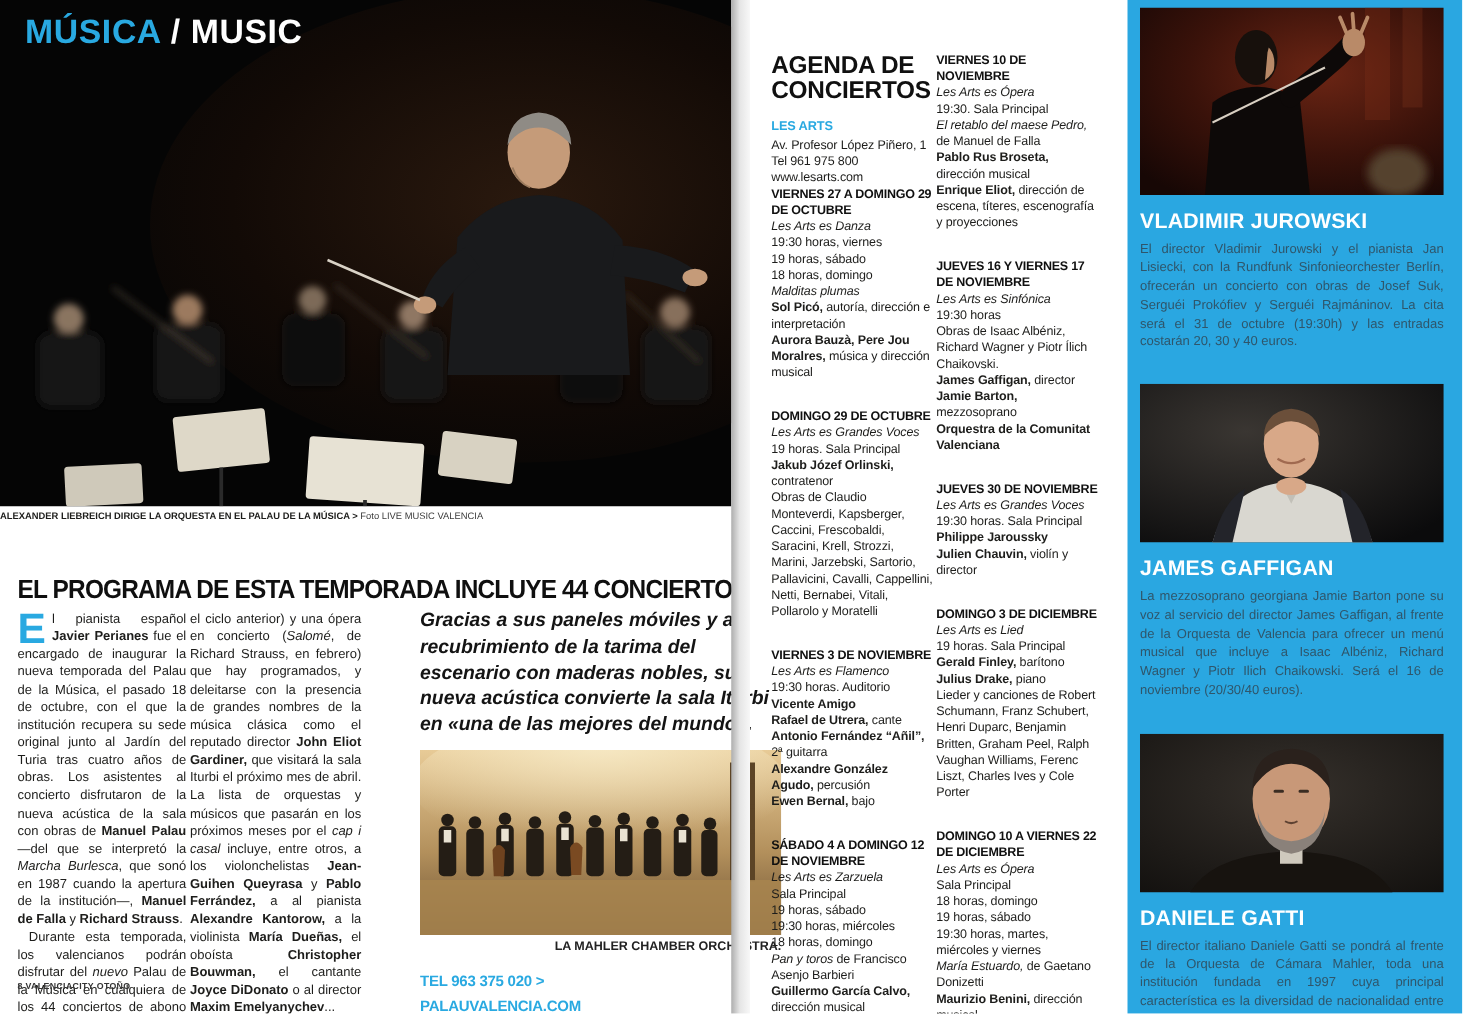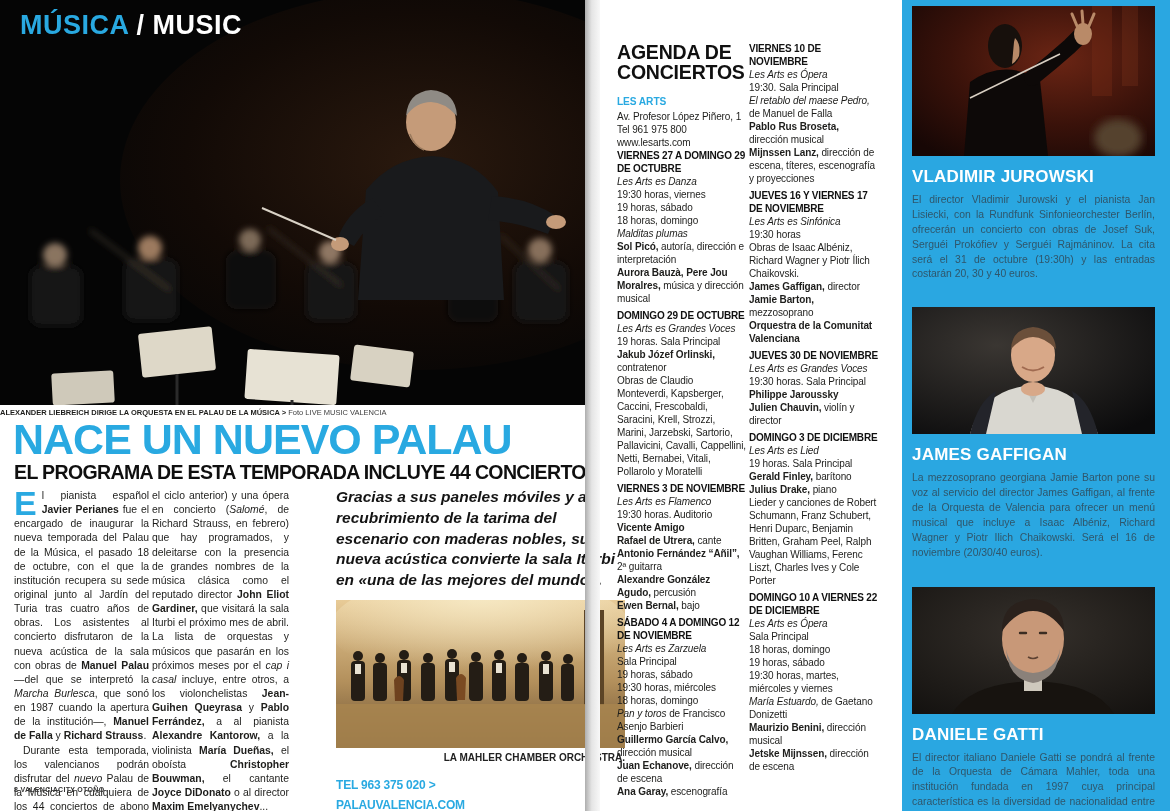--- a/index.html
+++ b/index.html
@@ -44,21 +44,21 @@
   .gutter{ position:absolute; left:585px; top:0; width:15px; height:811px;
            background:linear-gradient(90deg,#aeaeae,#e5e5e5 45%,#f8f8f8); }
 
   
   .agenda{ position:absolute; top:42px; font-size:10px; line-height:1.3; letter-spacing:-.1px; color:#1d1d1b; }
   .agendaA{ left:617px; width:129px; }
   .agendaB{ left:749px; width:131px; }
   .agenda-header{ font-size:19.5px; line-height:1.03; font-weight:800; letter-spacing:-.2px; color:#101010; margin-bottom:13px; }
   .venue-name{ color:#29a9e1; font-weight:800; font-size:10.2px; margin-bottom:2px; }
   .blk{ margin:0; }
-  .blk.date{ font-weight:800; margin-top:4px; color:#101010; letter-spacing:-.2px; }
+  .blk.date{ font-weight:800; margin-top:22px; color:#101010; letter-spacing:-.2px; }
   .blk.date:first-child{ margin-top:0; }
 
   
   .panel{ position:absolute; left:902px; top:0; width:268px; height:811px; background:#2aa7e1; }
   .panel svg.photo{ display:block; margin:6px 15px 0 10px; }
   .panel svg.ph2{ margin-top:25px; }
   .panel svg.ph3{ margin-top:26px; }
   .profile-name{ margin:11px 15px 0 10px; font-size:17px; font-weight:800; letter-spacing:.2px; color:#fff; }
   .profile-bio{ margin:6px 15px 0 10px; font-size:10.4px; line-height:1.43; text-align:justify; color:#2f566b; }
 </style>
@@ -133,21 +133,20 @@
         <span class="prim">MÚSICA</span>
         <span class="sep">/</span>
         <span class="sec">MUSIC</span>
       </div>
     </div>
 
     <div class="main-caption">
       <span class="cap-b">ALEXANDER LIEBREICH DIRIGE LA ORQUESTA EN EL PALAU DE LA MÚSICA &gt; </span><span class="cap-n">Foto LIVE MUSIC VALENCIA</span>
     </div>
 
-    <h1 class="headline">NACE UN NUEVO PALAU</h1>
     <h2 class="subheadline">EL PROGRAMA DE ESTA TEMPORADA INCLUYE 44 CONCIERTOS</h2>
 
     <div class="col colA1">
       <p><span class="dropcap">E</span><span><span>l pianista español </span><span class="s-b">Javier Perianes</span><span> fue el encargado de inaugurar la nueva temporada del Palau de la Música, el pasado 18 de octubre, con el que la institución recupera su sede original junto al Jardín del Turia tras cuatro años de obras. Los asistentes al concierto disfrutaron de la nueva acústica de la sala con obras de </span><span class="s-b">Manuel Palau</span><span> —del que se interpretó la </span><span class="s-i">Marcha Burlesca</span><span>, que sonó en 1987 cuando la apertura de la institución—, </span><span class="s-b">Manuel de Falla</span><span> y </span><span class="s-b">Richard Strauss</span><span>.</span></span></p>
       <p class="par2"><span>Durante esta temporada, los valencianos podrán disfrutar del </span><span class="s-i">nuevo</span><span> Palau de la Música en cualquiera de los 44 conciertos de abono (14 más que</span></p>
     </div>
 
     <div class="col colA2">
       <p><span>el ciclo anterior) y una ópera en concierto (</span><span class="s-i">Salomé</span><span>, de Richard Strauss, en febrero) que hay programados, y deleitarse con la presencia de grandes nombres de la música clásica como el reputado director </span><span class="s-b">John Eliot Gardiner,</span><span> que visitará la sala Iturbi el próximo mes de abril. La lista de orquestas y músicos que pasarán en los próximos meses por el </span><span class="s-i">cap i casal</span><span> incluye, entre otros, a los violonchelistas </span><span class="s-b">Jean-Guihen Queyrasa</span><span> y </span><span class="s-b">Pablo Ferrández,</span><span> a al pianista </span><span class="s-b">Alexandre Kantorow,</span><span> a la violinista </span><span class="s-b">María Dueñas,</span><span> el oboísta </span><span class="s-b">Christopher Bouwman,</span><span> el cantante </span><span class="s-b">Joyce DiDonato</span><span> o al director </span><span class="s-b">Maxim Emelyanychev</span><span>...</span></p>
     </div>
@@ -267,21 +266,21 @@
       </div>
   </div>
 
   <div class="agenda agendaB">
     <div>
         <p class="blk date"><span>VIERNES 10 DE NOVIEMBRE</span></p>
         <p class="blk line"><span class="s-i">Les Arts es Ópera</span></p>
         <p class="blk line"><span>19:30. Sala Principal</span></p>
         <p class="blk line"><span class="s-i">El retablo del maese Pedro,</span><span> de Manuel de Falla</span></p>
         <p class="blk line"><span class="s-b">Pablo Rus Broseta, </span><span>dirección musical</span></p>
-        <p class="blk line"><span class="s-b">Mijnssen Lanz, </span><span>dirección de escena, títeres, escenografía y proyecciones</span></p>
+        <p class="blk line"><span class="s-b">Enrique Eliot, </span><span>dirección de escena, títeres, escenografía y proyecciones</span></p>
         <p class="blk date"><span>JUEVES 16 Y VIERNES 17 DE NOVIEMBRE</span></p>
         <p class="blk line"><span class="s-i">Les Arts es Sinfónica</span></p>
         <p class="blk line"><span>19:30 horas</span></p>
         <p class="blk line"><span>Obras de Isaac Albéniz, Richard Wagner y Piotr Ílich Chaikovski.</span></p>
         <p class="blk line"><span class="s-b">James Gaffigan, </span><span>director</span></p>
         <p class="blk line"><span class="s-b">Jamie Barton, </span><span>mezzosoprano</span></p>
         <p class="blk line"><span class="s-b">Orquestra de la Comunitat Valenciana</span></p>
         <p class="blk date"><span>JUEVES 30 DE NOVIEMBRE</span></p>
         <p class="blk line"><span class="s-i">Les Arts es Grandes Voces</span></p>
         <p class="blk line"><span>19:30 horas. Sala Principal</span></p>

